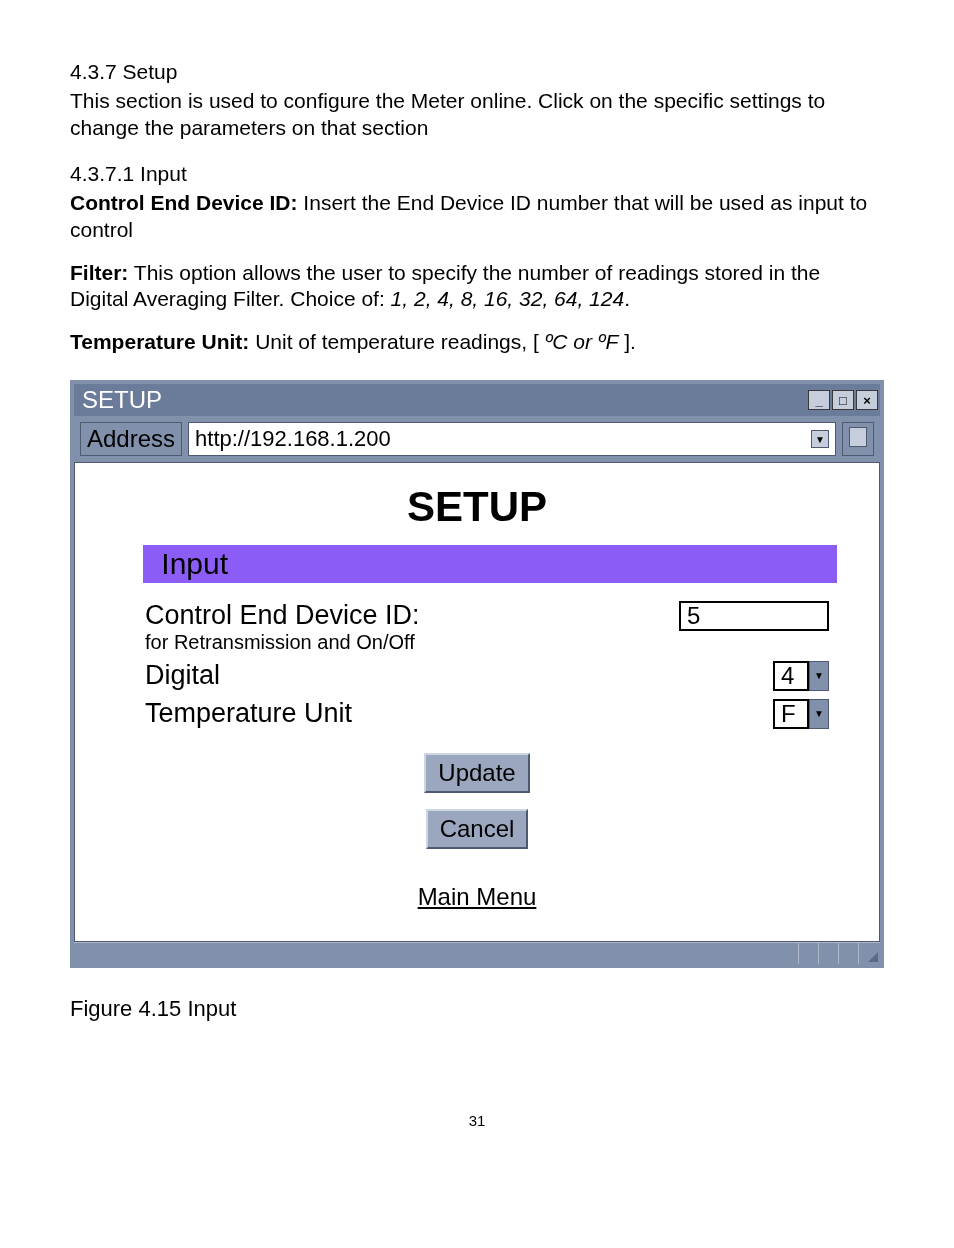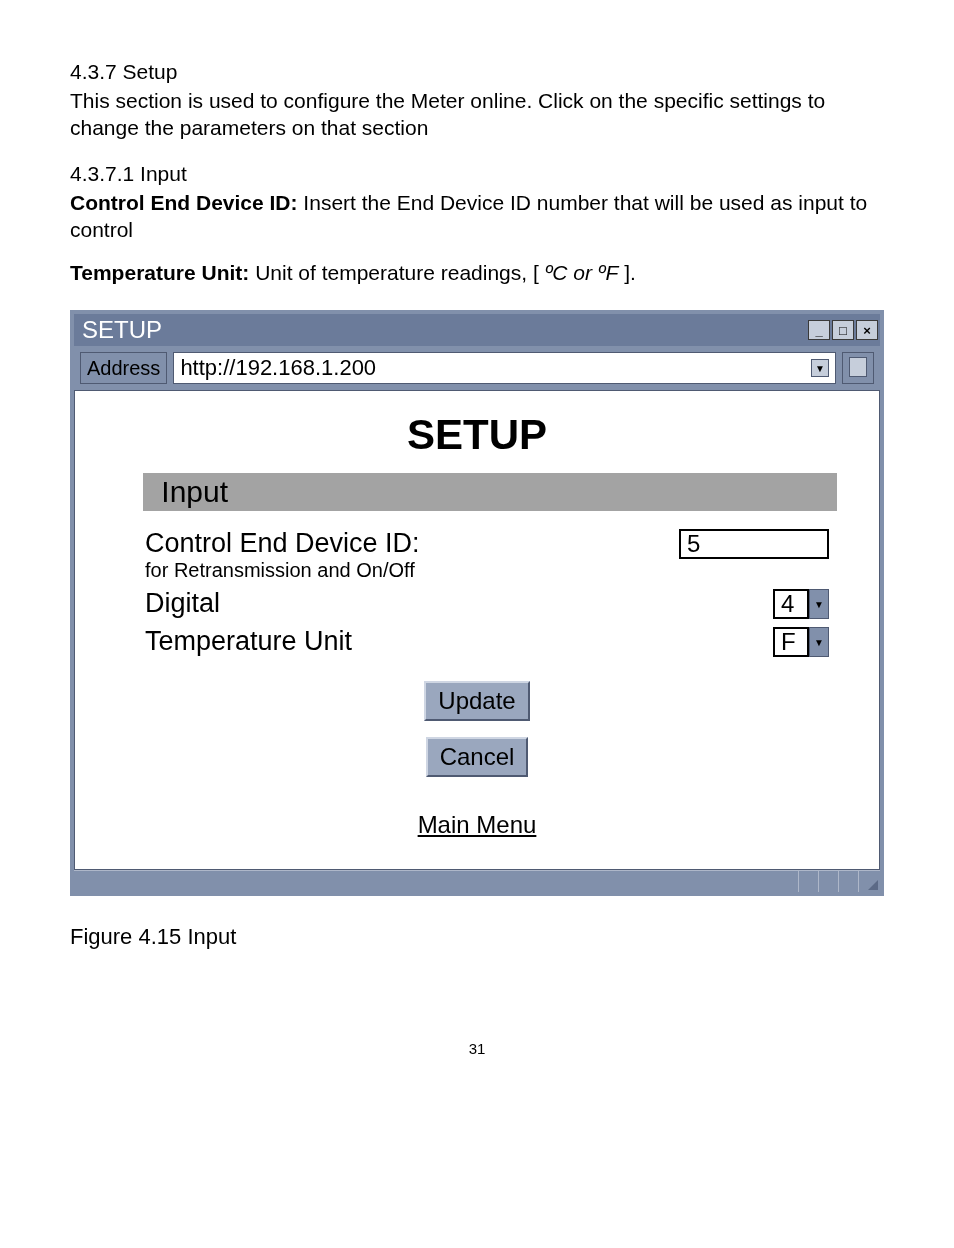--- a/index.html
+++ b/index.html
@@ -59,21 +59,21 @@
     background: #8190ab;
     padding: 6px;
     display: flex;
     align-items: stretch;
     gap: 6px;
   }
   .addr-label-box {
     background: #8190ab;
     border: 1px solid #4f5a72;
     padding: 2px 6px;
-    font-size: 20px;
+    font-size: 24px;
     display: flex;
     align-items: center;
   }
   .addr-field {
     flex: 1;
     background: #fff;
     border: 1px solid #4f5a72;
     padding: 2px 6px;
     font-size: 22px;
     display: flex;
@@ -108,21 +108,21 @@
     border: 1px solid #4f5a72;
     padding: 20px 50px 30px 50px;
   }
   .setup-title {
     text-align: center;
     font-weight: bold;
     font-size: 42px;
     margin-bottom: 14px;
   }
   .input-bar {
-    background: #a3a3a3;
+    background: #8b5cf6;
     font-size: 30px;
     padding: 2px 10px;
     margin: 0 -8px 18px 18px;
   }
   .form-row {
     display: flex;
     align-items: flex-start;
     margin-left: 20px;
     margin-bottom: 8px;
   }
@@ -225,20 +225,23 @@
 <div class="page">
   <div class="section-heading first-heading">4.3.7 Setup</div>
   <p>This section is used to configure the Meter online. Click on the specific settings to change the parameters on that section</p>
 
   <div class="section-heading">4.3.7.1 Input</div>
 
   <p>
     <span class="bold">Control End Device ID:</span><span>  Insert the End Device ID number that will be used as input to control</span>
   </p>
 
+  <p>
+    <span class="bold">Filter:</span><span>  This option allows the user to specify the number of readings stored in the Digital Averaging Filter.   Choice of: </span><span class="italic">1, 2, 4, 8, 16, 32, 64, 124</span><span>.</span>
+  </p>
 
   <p>
     <span class="bold">Temperature Unit:</span><span>  Unit of temperature readings, [ </span><span class="italic">ºC or ºF</span><span> ].</span>
   </p>
 
   <div class="window">
     <div class="titlebar">
       <span>SETUP</span>
       <div class="win-controls">
         <div class="win-btn">_</div>

